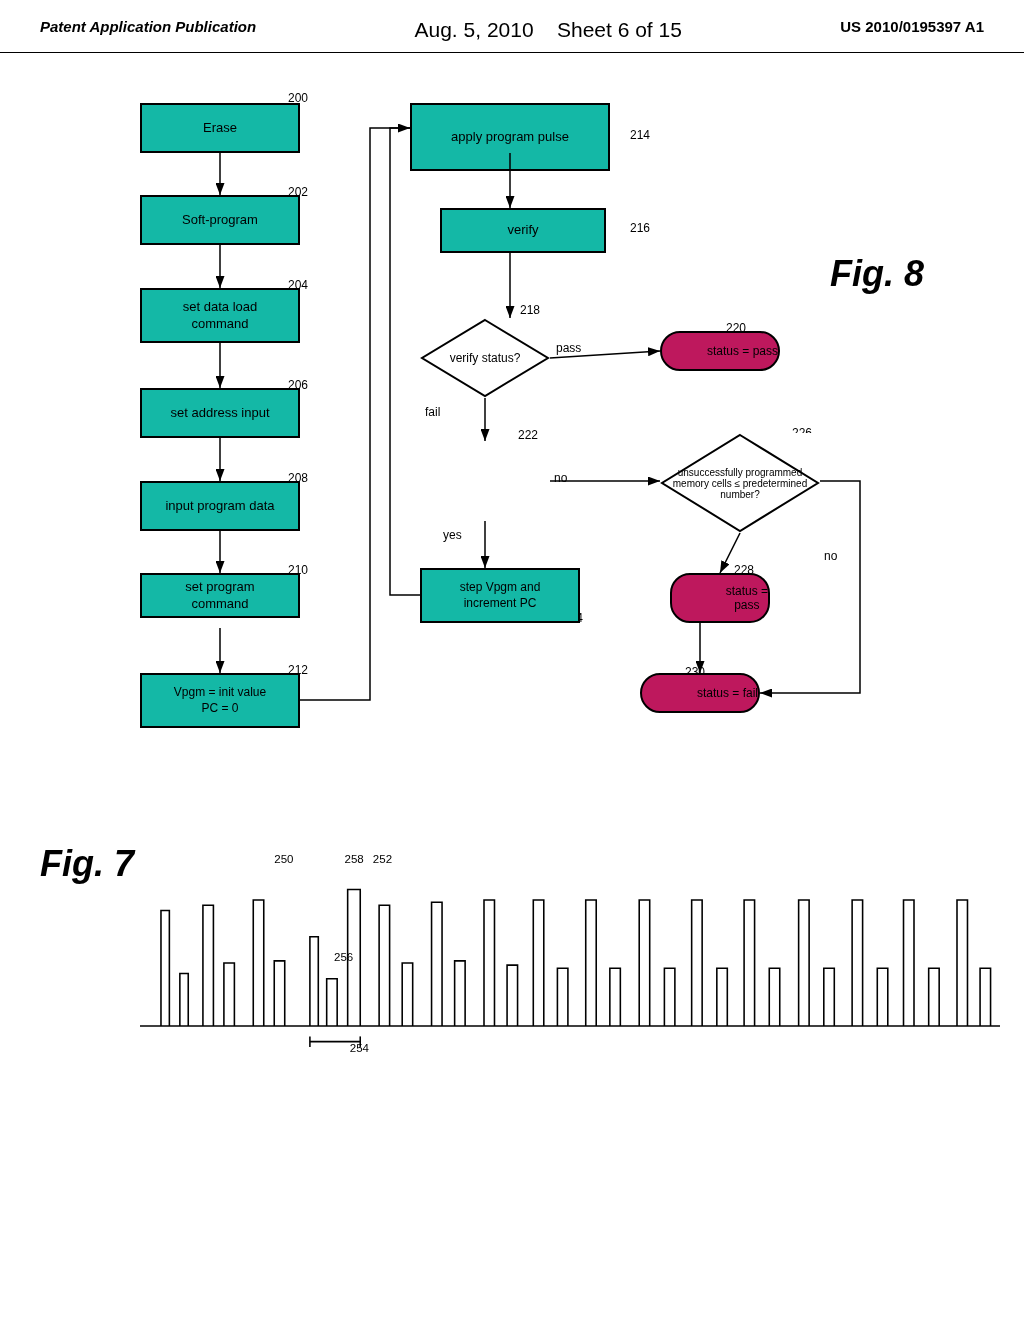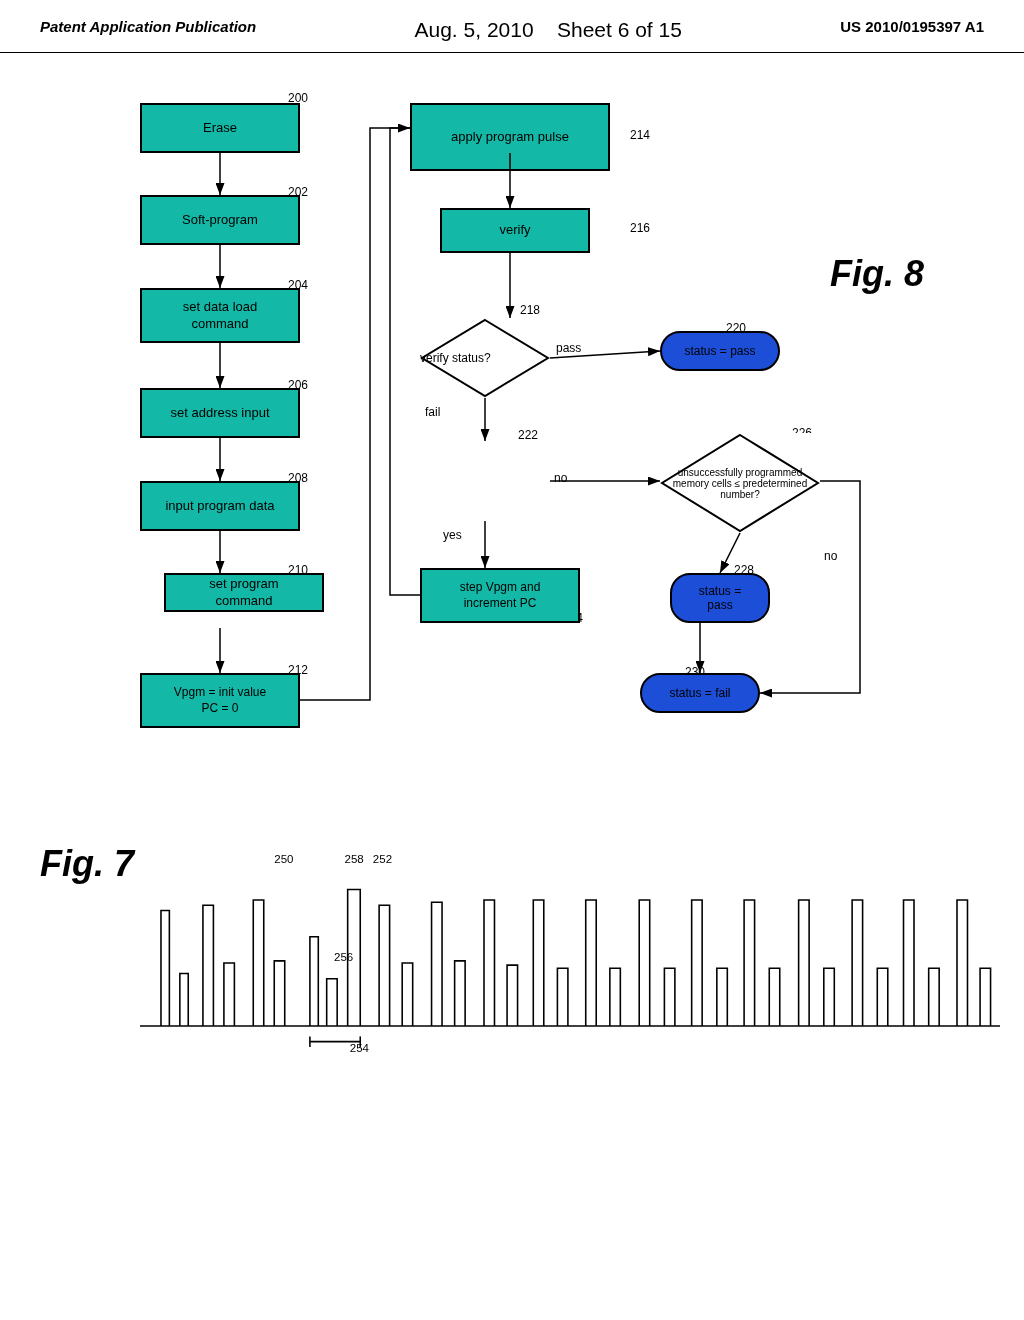--- a/index.html
+++ b/index.html
@@ -70,20 +70,21 @@
       line-height: 1.3;
     }
 
     .fc-diamond {
       position: absolute;
       width: 130px;
       height: 80px;
       background: #fff;
       display: flex;
       align-items: center;
+      justify-content: center;
       text-align: center;
       font-size: 12px;
     }
 
     .fc-diamond svg {
       position: absolute;
       top: 0; left: 0;
       width: 100%; height: 100%;
     }
 
@@ -91,24 +92,24 @@
       position: relative;
       z-index: 2;
       font-size: 12px;
       text-align: center;
     }
 
     .fc-rounded {
       position: absolute;
       border: 2px solid #000;
       border-radius: 20px;
-      background: #1d4ed8;
+      background: #be185d;
       display: flex;
       align-items: center;
-      justify-content: center;
+      justify-content: flex-end;
       text-align: center;
       font-size: 12px;
     }
 
     .label-num {
       position: absolute;
       font-size: 12px;
     }
 
     
@@ -182,38 +183,38 @@
     <div class="fc-box" style="top:315px; left:100px; width:160px; height:50px;">
       <span>set address input</span>
     </div>
 
     <span class="label-num" style="top:398px; left:248px;">208</span>
     <div class="fc-box" style="top:408px; left:100px; width:160px; height:50px;">
       <span>input program data</span>
     </div>
 
     <span class="label-num" style="top:490px; left:248px;">210</span>
-    <div class="fc-box" style="top:500px; left:100px; width:160px; height:39px;margin-left:24px;">
+    <div class="fc-box" style="top:500px; left:100px; width:160px; height:45px;">
       <span style="white-space:pre;">set program
 command</span>
     </div>
 
     <span class="label-num" style="top:590px; left:248px;">212</span>
     <div class="fc-box" style="top:600px; left:100px; width:160px; height:55px;">
       <span style="white-space:pre; font-size:12px;">Vpgm = init value
 PC = 0</span>
     </div>
 
     <span class="label-num" style="top:55px; left:590px;">214</span>
     <div class="fc-box" style="top:30px; left:370px; width:200px; height:68px;">
       <span>apply program pulse</span>
     </div>
 
     <span class="label-num" style="top:148px; left:590px;">216</span>
-    <div class="fc-box" style="top:135px; left:400px; width:150px; height:45px;">
+    <div class="fc-box" style="top:135px; left:400px; width:166px; height:45px;">
       <span>verify</span>
     </div>
 
     <span class="label-num" style="top:230px; left:480px;">218</span>
     <div class="fc-diamond" style="top:245px; left:380px;">
       <svg viewBox="0 0 130 80" xmlns="http://www.w3.org/2000/svg">
         <polygon points="65,2 128,40 65,78 2,40" fill="white" stroke="black" stroke-width="2"></polygon>
       </svg>
       <span class="fc-diamond-text">verify status?</span>
     </div>

